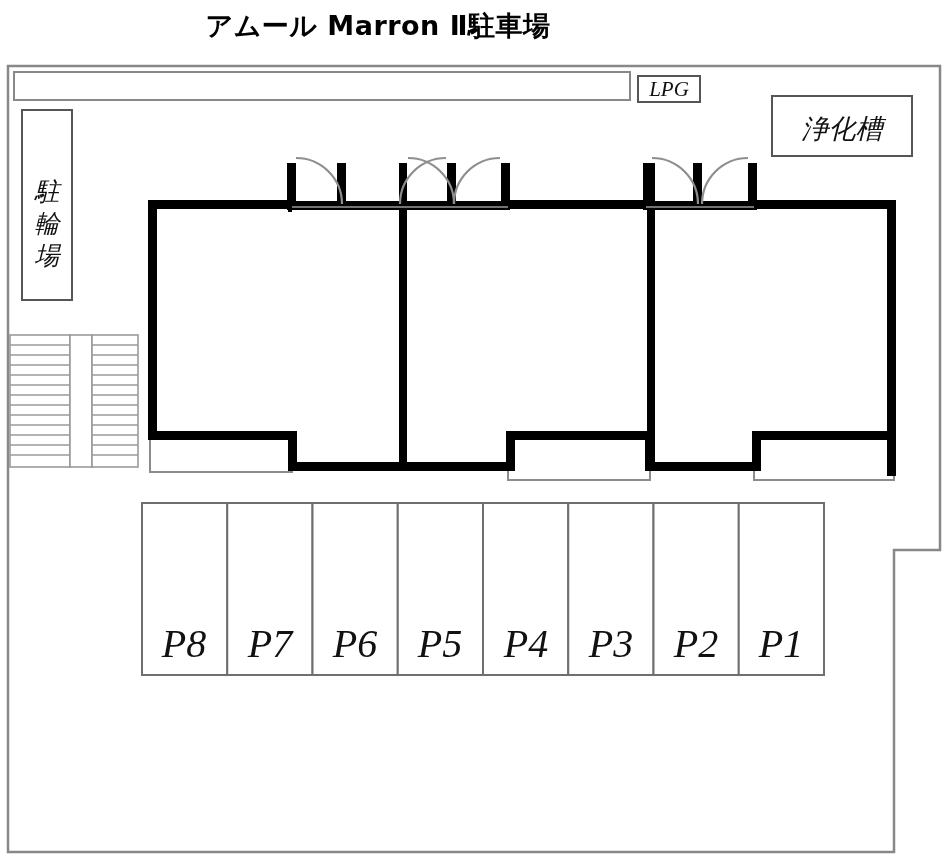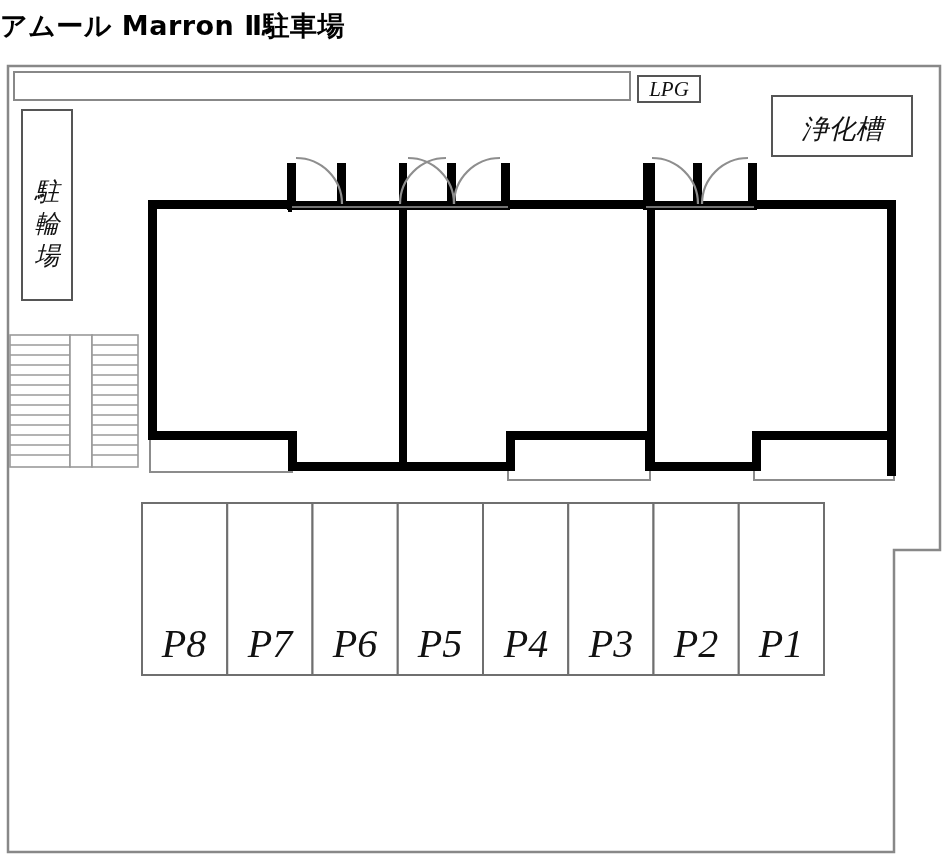--- a/index.html
+++ b/index.html
@@ -19,21 +19,21 @@
     position: relative;
     width: 948px;
     height: 859px;
     background: #ffffff;
   }
   #plan-title {
     position: absolute;
     left: 0;
     top: 8px;
     width: 756px;
-    text-align: left;
+    text-align: center;
     font-size: 27px;
     font-weight: bold;
     letter-spacing: 0.5px;
     color: #000000;
     font-family: "DejaVu Sans", "Liberation Sans", sans-serif;
     white-space: nowrap;
   }
   #plan-canvas {
     position: absolute;
     left: 0;

